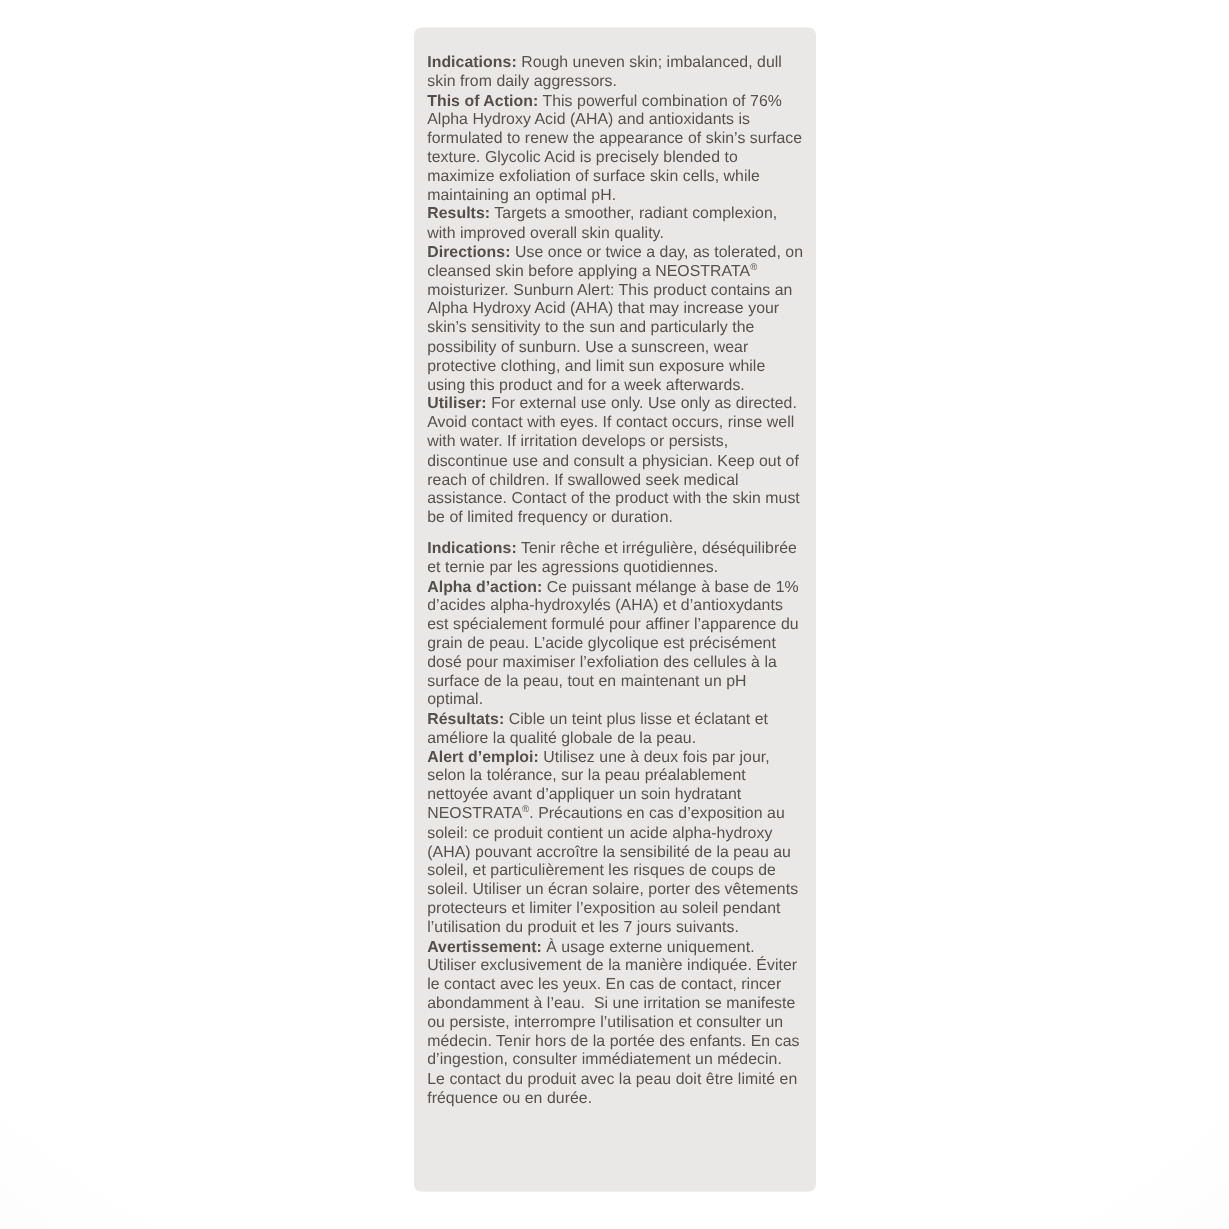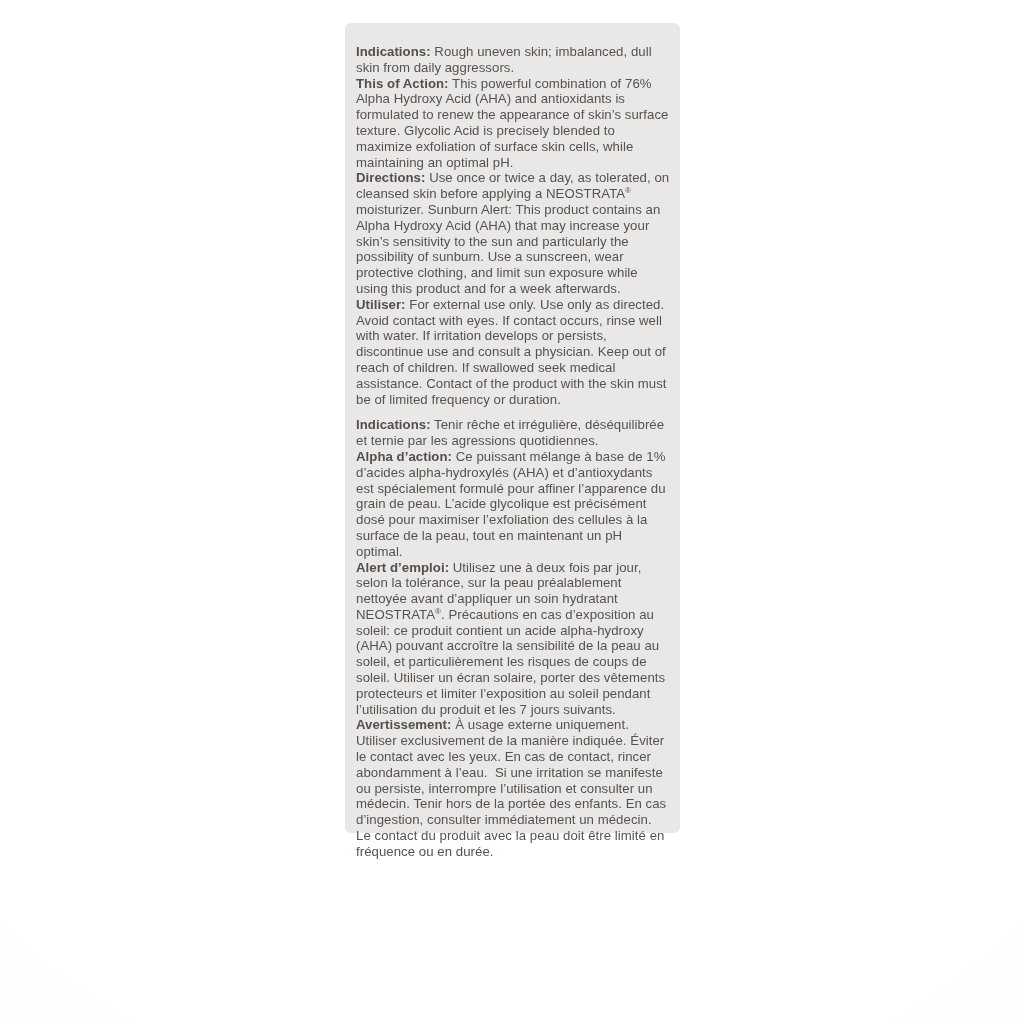--- a/index.html
+++ b/index.html
@@ -9,21 +9,21 @@
     font-family: "Liberation Sans", "DejaVu Sans", sans-serif;
     background: radial-gradient(ellipse 130% 120% at 50% 45%, #ffffff 52%, #f7f7f6 82%, #efeeed 100%);
     position: relative;
     overflow: hidden;
   }
   .panel {
     position: absolute;
     left: 345px;
     top: 23px;
     width: 335px;
-    height: 810px;
+    height: 970px;
     background: #e9e8e6;
     border-radius: 6px;
     padding: 21px 8px 0 11px;
     color: #58514d;
     font-size: 13.2px;
     line-height: 15.8px;
     letter-spacing: 0.05px;
   }
   .lang-block { margin: 0; }
   .lang-block + .lang-block { margin-top: 10px; }
@@ -47,39 +47,47 @@
   <div class="lang-block">
     <p class="para">
       <b>Indications:</b>
       <span class="t">Rough uneven skin; imbalanced, dull skin from daily aggressors.</span>
     </p>
     <p class="para">
       <b>This of Action:</b>
       <span class="t">This powerful combination of 76% Alpha Hydroxy Acid (AHA) and antioxidants is formulated to renew the appearance of skin’s surface texture. Glycolic Acid is precisely blended to maximize exfoliation of surface skin cells, while maintaining an optimal pH.</span>
     </p>
     <p class="para">
+      <b>Results:</b>
+      <span class="t">Targets a smoother, radiant complexion, with improved overall skin quality.</span>
+    </p>
+    <p class="para">
       <b>Directions:</b>
       <span class="t">Use once or twice a day, as tolerated, on cleansed skin before applying a NEOSTRATA<sup>®</sup> moisturizer. Sunburn Alert: This product contains an Alpha Hydroxy Acid (AHA) that may increase your skin’s sensitivity to the sun and particularly the possibility of sunburn. Use a sunscreen, wear protective clothing, and limit sun exposure while using this product and for a week afterwards.</span>
     </p>
     <p class="para">
       <b>Utiliser:</b>
       <span class="t">For external use only. Use only as directed. Avoid contact with eyes. If contact occurs, rinse well with water. If irritation develops or persists, discontinue use and consult a physician. Keep out of reach of children. If swallowed seek medical assistance. Contact of the product with the skin must be of limited frequency or duration.</span>
     </p>
   </div>
 
   <div class="lang-block">
     <p class="para">
       <b>Indications:</b>
       <span class="t">Tenir rêche et irrégulière, déséquilibrée et ternie par les agressions quotidiennes.</span>
     </p>
     <p class="para">
       <b>Alpha d’action:</b>
       <span class="t">Ce puissant mélange à base de 1% d’acides alpha-hydroxylés (AHA) et d’antioxydants est spécialement formulé pour affiner l’apparence du grain de peau. L’acide glycolique est précisément dosé pour maximiser l’exfoliation des cellules à la surface de la peau, tout en maintenant un pH optimal.</span>
     </p>
     <p class="para">
+      <b>Résultats:</b>
+      <span class="t">Cible un teint plus lisse et éclatant et améliore la qualité globale de la peau.</span>
+    </p>
+    <p class="para">
       <b>Alert d’emploi:</b>
       <span class="t">Utilisez une à deux fois par jour, selon la tolérance, sur la peau préalablement nettoyée avant d’appliquer un soin hydratant NEOSTRATA<sup>®</sup>. Précautions en cas d’exposition au soleil: ce produit contient un acide alpha-hydroxy (AHA) pouvant accroître la sensibilité de la peau au soleil, et particulièrement les risques de coups de soleil. Utiliser un écran solaire, porter des vêtements protecteurs et limiter l’exposition au soleil pendant l’utilisation du produit et les 7 jours suivants.</span>
     </p>
     <p class="para">
       <b>Avertissement:</b>
       <span class="t">À usage externe uniquement. Utiliser exclusivement de la manière indiquée. Éviter le contact avec les yeux. En cas de contact, rincer abondamment à l’eau.  Si une irritation se manifeste ou persiste, interrompre l’utilisation et consulter un médecin. Tenir hors de la portée des enfants. En cas d’ingestion, consulter immédiatement un médecin.  Le contact du produit avec la peau doit être limité en fréquence ou en durée.</span>
     </p>
   </div>
 
 </div>

